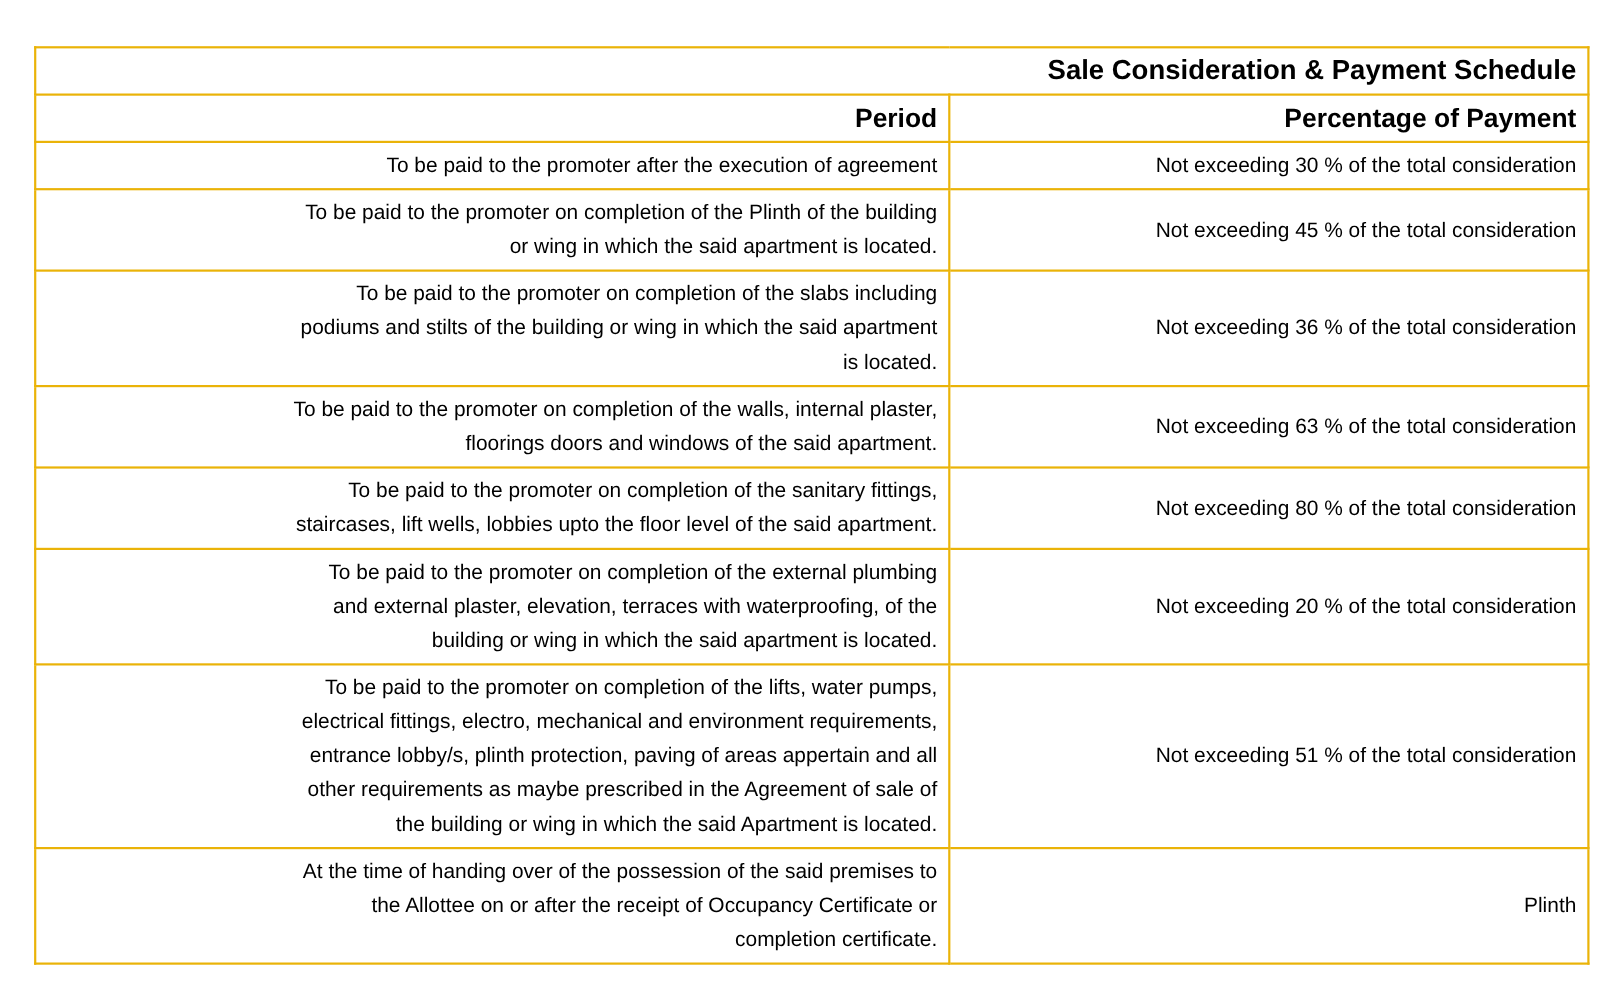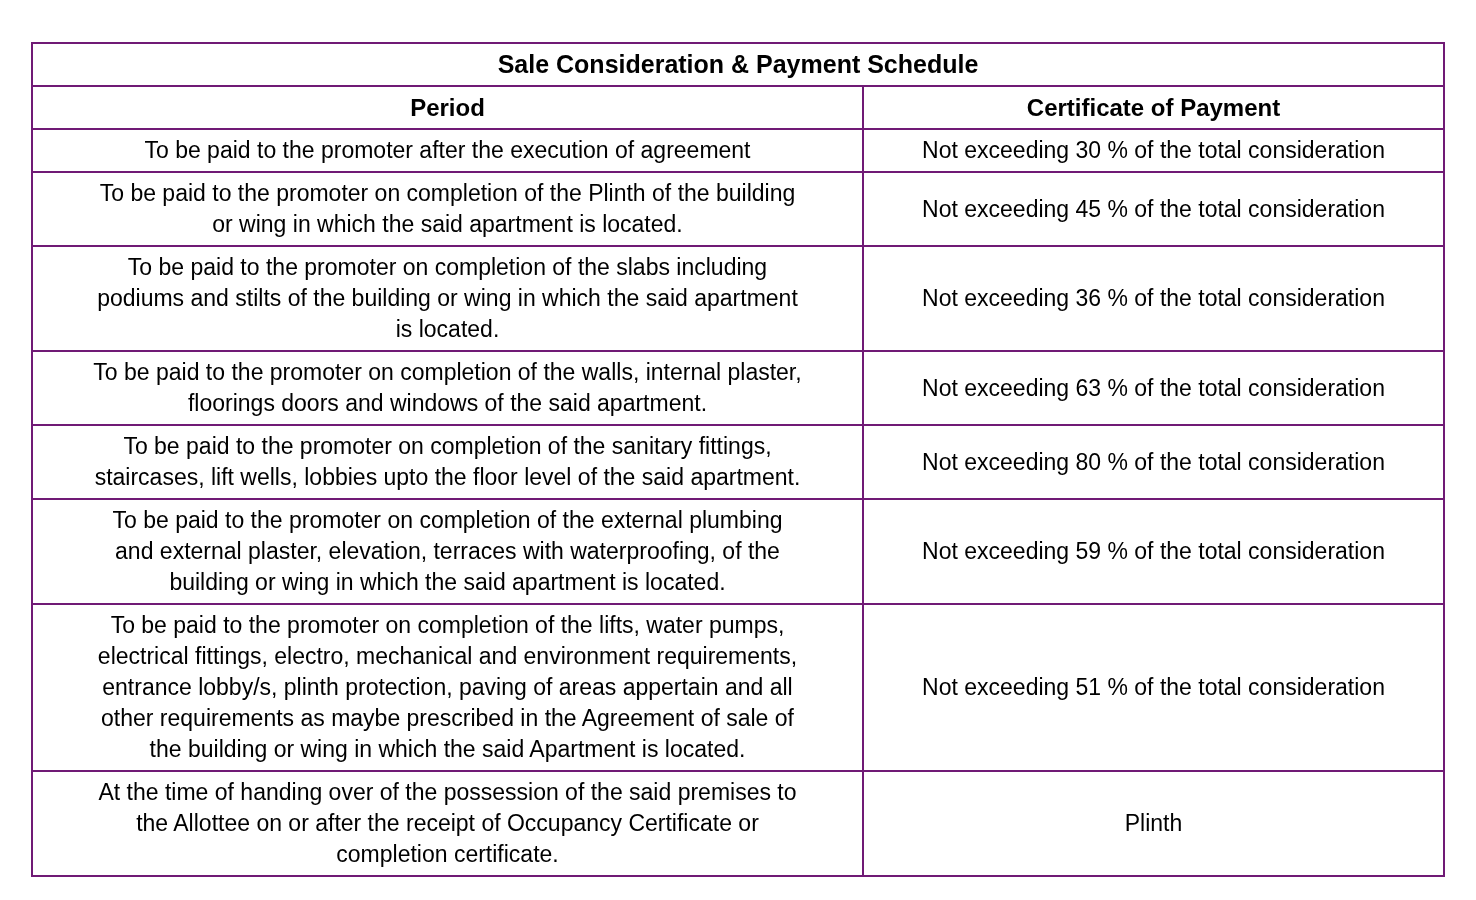--- a/index.html
+++ b/index.html
@@ -19,62 +19,62 @@
     position: absolute;
     left: 31px;
     top: 42px;
     width: 1412px;
     border-collapse: collapse;
     table-layout: fixed;
     background: #ffffff;
   }
   table.schedule th,
   table.schedule td {
-    border: 2px solid #701a75;
-    text-align: center;
+    border: 2px solid #eab308;
+    text-align: right;
     vertical-align: middle;
     padding: 5px 10px;
     overflow: hidden;
   }
   .title-cell {
     font-size: 25px;
     font-weight: bold;
     line-height: 31px;
     height: 31px;
   }
   .col-header {
     font-size: 24px;
     font-weight: bold;
     line-height: 31px;
     height: 31px;
   }
   td.period-cell,
   td.payment-cell {
-    font-size: 23px;
+    font-size: 19px;
     font-weight: normal;
     line-height: 31px;
     white-space: pre-line;
   }
 </style>
 </head>
 <body>
 
 <div class="page">
   <table class="schedule">
     <colgroup>
       <col style="width: 831px;">
       <col style="width: 581px;">
     </colgroup>
     <thead>
       <tr>
         <th class="title-cell" colspan="2">Sale Consideration &amp; Payment Schedule</th>
       </tr>
       <tr>
         <th class="col-header">Period</th>
-        <th class="col-header">Certificate of Payment</th>
+        <th class="col-header">Percentage of Payment</th>
       </tr>
     </thead>
     <tbody id="rows-body">
         <tr>
           <td class="period-cell">To be paid to the promoter after the execution of agreement</td>
           <td class="payment-cell">Not exceeding 30 % of the total consideration</td>
         </tr>
         <tr>
           <td class="period-cell">To be paid to the promoter on completion of the Plinth of the building
 or wing in which the said apartment is located.</td>
@@ -93,21 +93,21 @@
         </tr>
         <tr>
           <td class="period-cell">To be paid to the promoter on completion of the sanitary fittings,
 staircases, lift wells, lobbies upto the floor level of the said apartment.</td>
           <td class="payment-cell">Not exceeding 80 % of the total consideration</td>
         </tr>
         <tr>
           <td class="period-cell">To be paid to the promoter on completion of the external plumbing
 and external plaster, elevation, terraces with waterproofing, of the
 building or wing in which the said apartment is located.</td>
-          <td class="payment-cell">Not exceeding 59 % of the total consideration</td>
+          <td class="payment-cell">Not exceeding 20 % of the total consideration</td>
         </tr>
         <tr>
           <td class="period-cell">To be paid to the promoter on completion of the lifts, water pumps,
 electrical fittings, electro, mechanical and environment requirements,
 entrance lobby/s, plinth protection, paving of areas appertain and all
 other requirements as maybe prescribed in the Agreement of sale of
 the building or wing in which the said Apartment is located.</td>
           <td class="payment-cell">Not exceeding 51 % of the total consideration</td>
         </tr>
         <tr>

